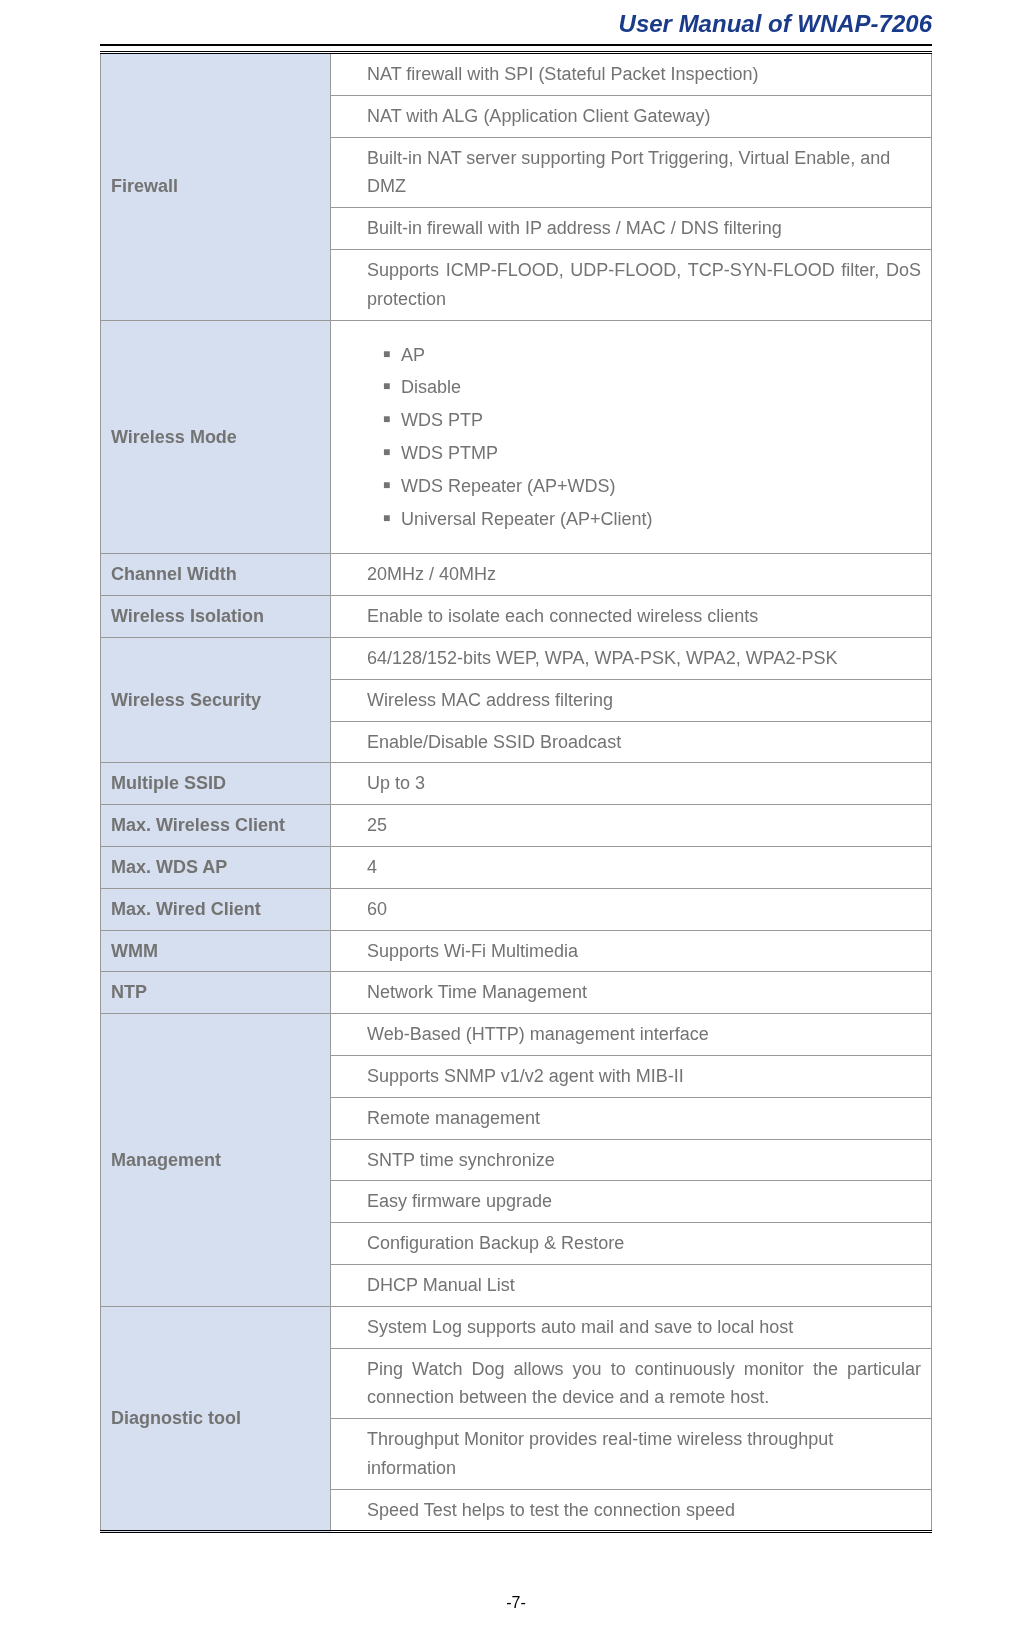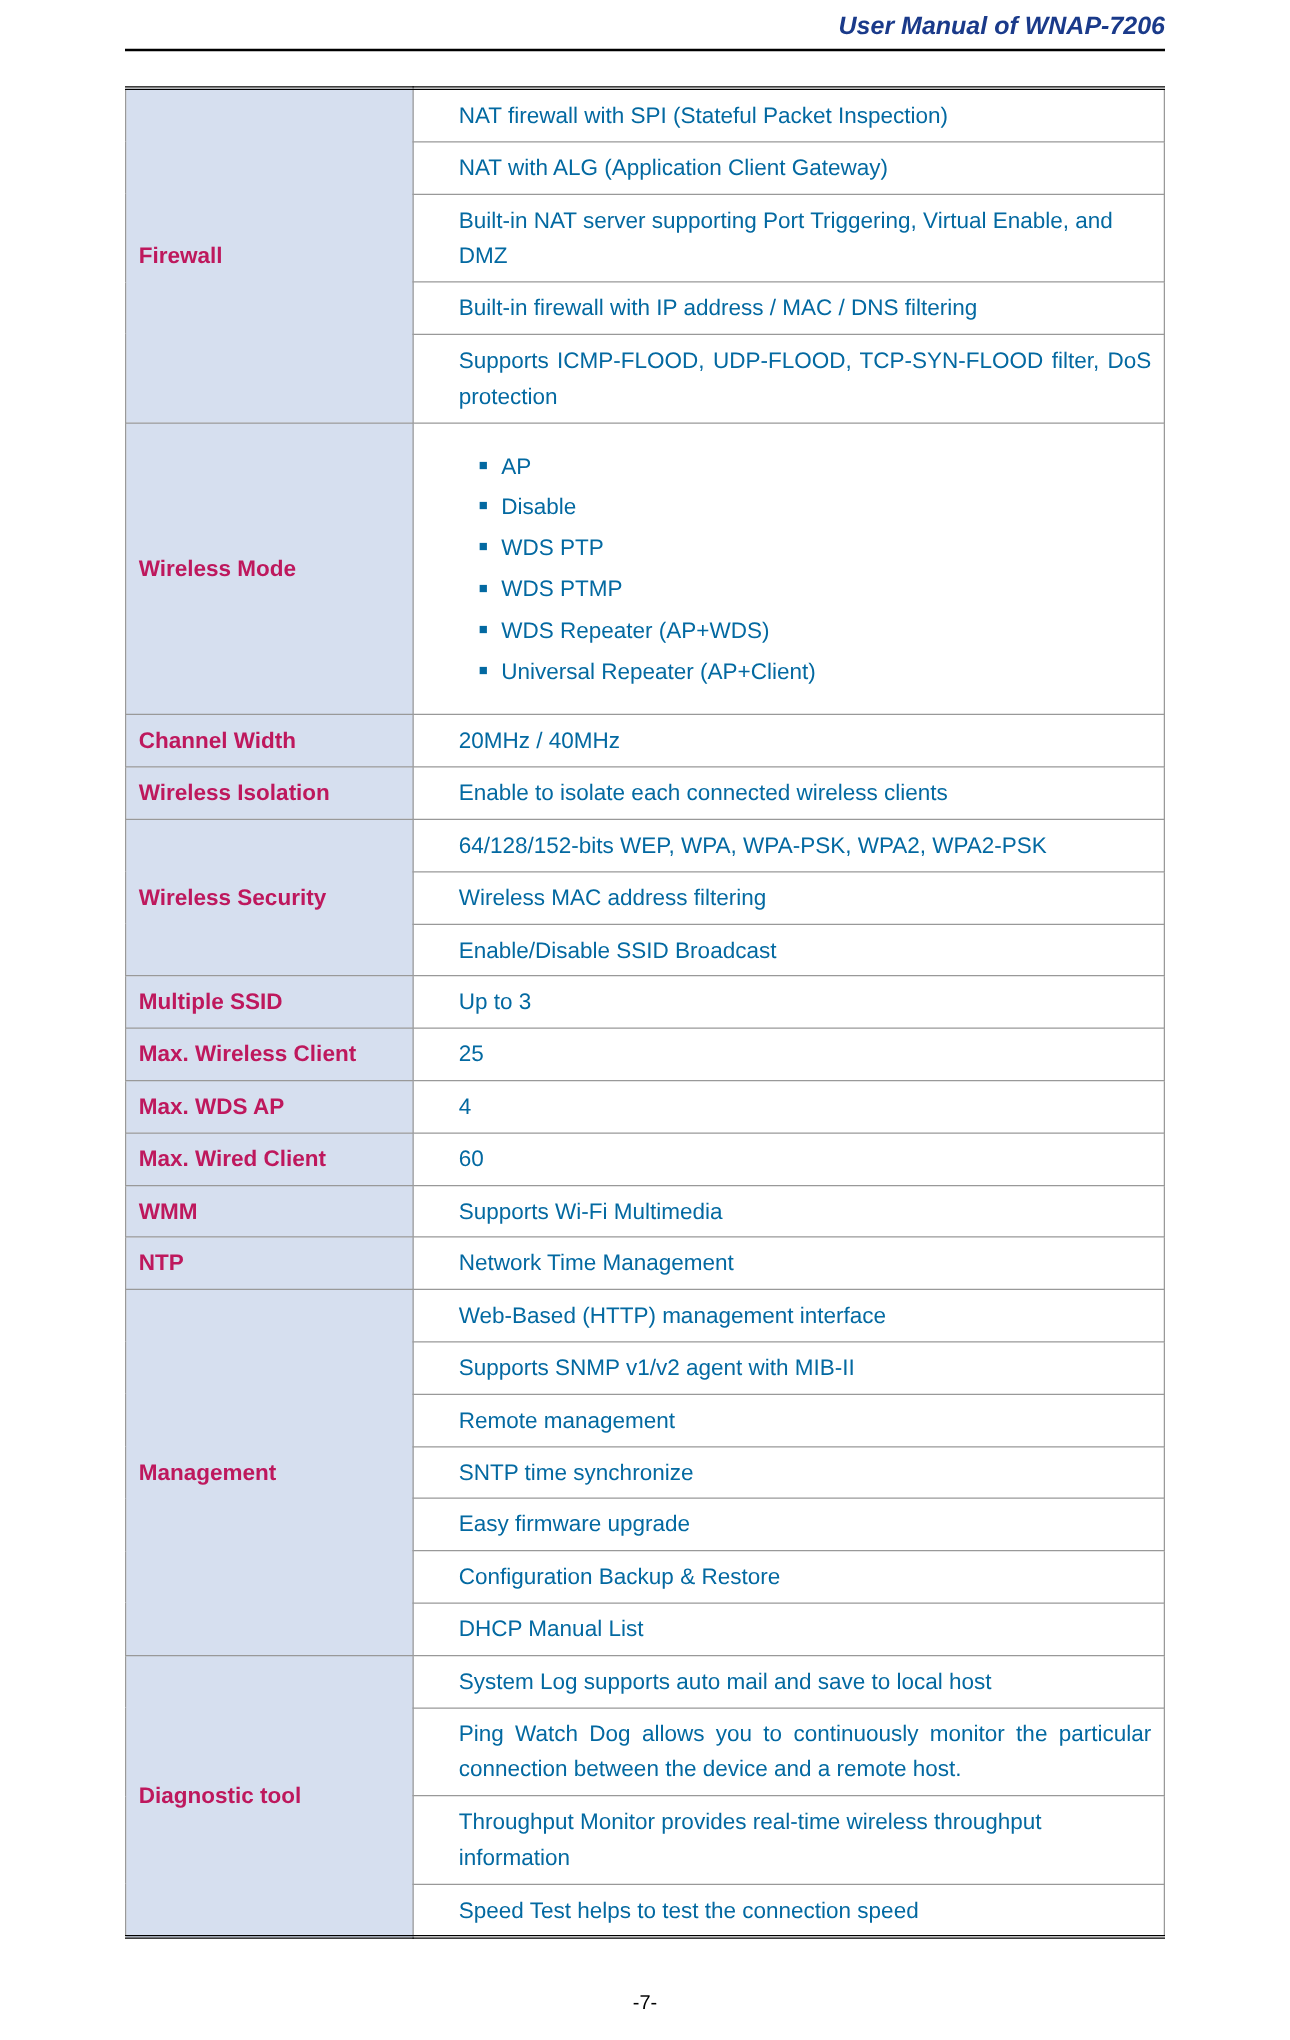--- a/index.html
+++ b/index.html
@@ -14,48 +14,48 @@
       width: 1032px;
       padding: 10px 100px 40px 100px;
       min-height: 1632px;
       position: relative;
     }
     .header-title {
       text-align: right;
       color: #1a3a8a;
       font-style: italic;
       font-weight: bold;
-      font-size: 20px;
+      font-size: 24px;
       padding-bottom: 6px;
       border-bottom: 2px solid #000;
-      margin-bottom: 28px;
+      margin-bottom: 5px;
     }
     .spec-table {
       width: 100%;
       border-collapse: collapse;
       border-top: 3px double #000;
       border-bottom: 3px double #000;
     }
     .spec-table td {
       border: 1px solid #999;
       padding: 6px 10px;
       font-size: 18px;
       line-height: 1.6;
       vertical-align: middle;
     }
     .spec-table td.label {
       background: #d6dfef;
-      color: #be185d;
+      color: #737373;
       font-weight: bold;
       width: 230px;
       vertical-align: middle;
     }
     .spec-table td.value {
       background: #fff;
-      color: #0369a1;
+      color: #737373;
       padding-left: 36px;
     }
     .inner-list {
       list-style: none;
       padding: 0;
       margin: 12px;
     }
     .inner-list li {
       padding: 2px 0 2px 22px;
       position: relative;

